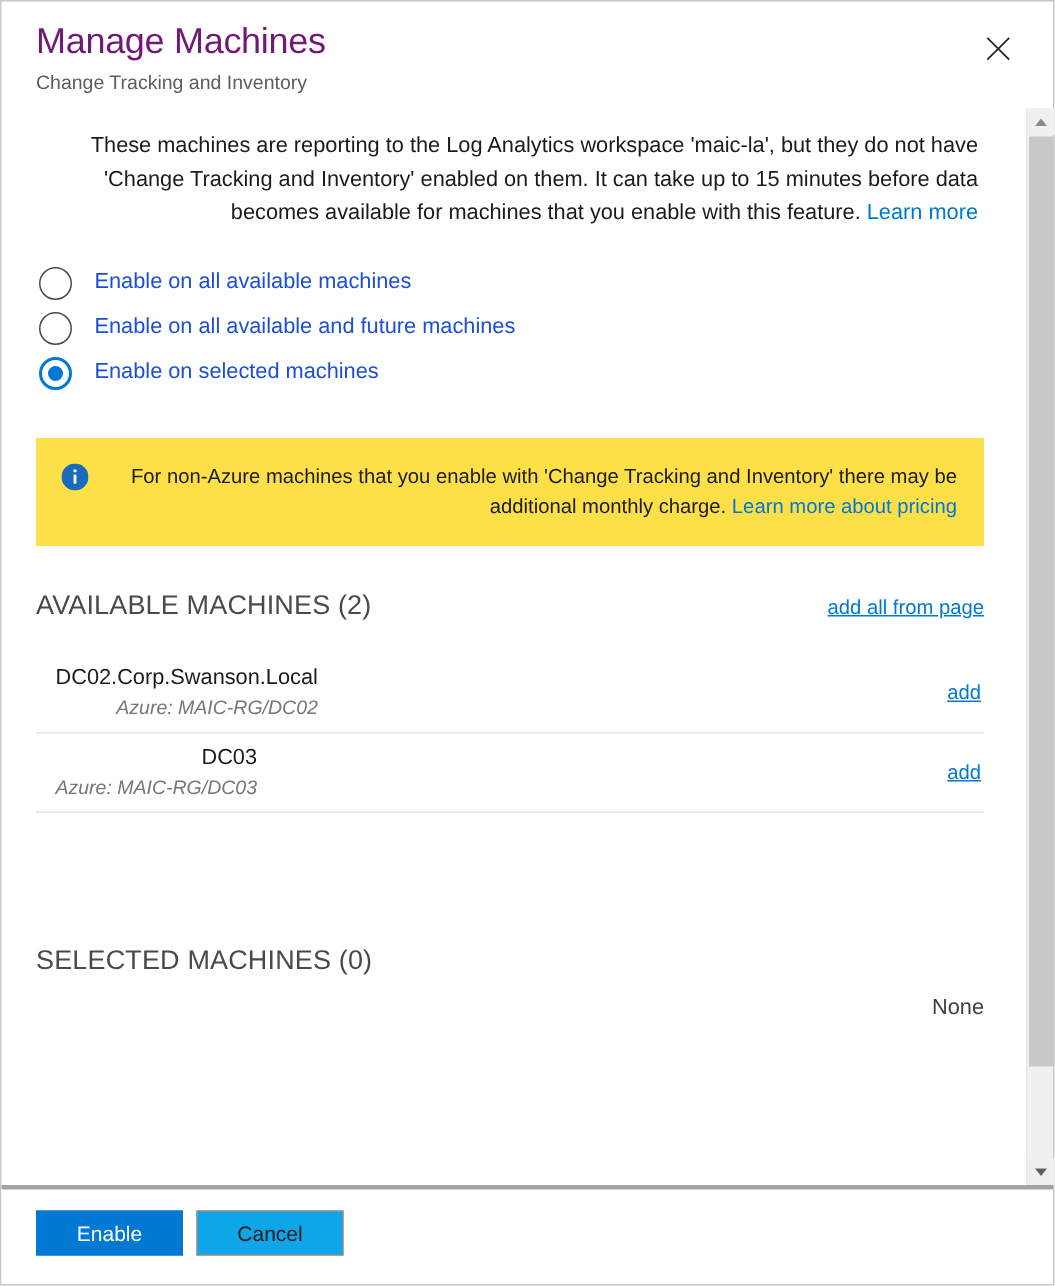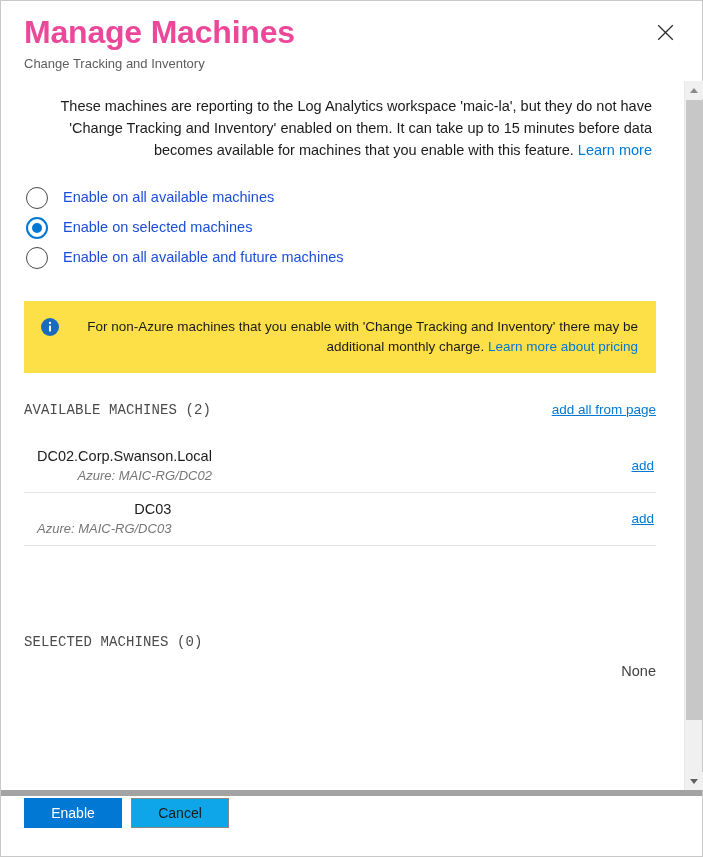--- a/index.html
+++ b/index.html
@@ -26,24 +26,24 @@
     flex-direction: column;
   }
 
   
   .header {
     position: relative;
     padding: 14px 22px 10px 23px;
     flex: 0 0 auto;
   }
   .title {
-    font-size: 32px;
-    font-weight: 700;
+    font-size: 24px;
+    font-weight: 400;
     letter-spacing: -0.2px;
-    color: #ec4899;
+    color: #701a75;
     line-height: 1.12;
     margin: 0;
   }
   .subtitle {
     font-size: 13px;
     color: #5d5d5d;
     margin-top: 5px;
     line-height: 1.2;
   }
   .close-btn {
@@ -152,24 +152,23 @@
   }
 
   
   .section-head {
     display: flex;
     align-items: baseline;
     justify-content: space-between;
     margin-top: 29px;
   }
   .section-title {
-    font-size: 14px;
+    font-size: 18px;
     color: #4a4a4a;
     letter-spacing: 0.1px;
-    font-family: Liberation Mono, monospace;
   }
   .section-action {
     font-size: 13.5px;
   }
 
   .machine-list { margin-top: 22px; }
   .machine-row {
     display: flex;
     align-items: center;
     justify-content: space-between;
@@ -236,22 +235,22 @@
   .arrow-down {
     width: 0; height: 0;
     border-left: 4.5px solid transparent;
     border-right: 4.5px solid transparent;
     border-top: 5px solid #606060;
   }
 
   
   .footer {
     flex: 0 0 auto;
-    border-top: 6px solid #a3a3a3;
-    padding: 2px 0 0 23px;
+    border-top: 3px solid #a3a3a3;
+    padding: 14px 0 0 23px;
     height: 66px;
     background: #ffffff;
     display: flex;
     align-items: flex-start;
   }
   .btn {
     font-family: "Liberation Sans", sans-serif;
     font-size: 14px;
     height: 30px;
     min-width: 98px;
@@ -293,26 +292,26 @@
         <span>These machines are reporting to the Log Analytics workspace 'maic-la', but they do not have 'Change Tracking and Inventory' enabled on them. It can take up to 15 minutes before data becomes available for machines that you enable with this feature.</span>
         <a class="link">Learn more</a>
       </div>
 
       <div class="radio-group">
         <div class="radio-row">
           <span class="radio"></span>
           <span class="radio-label">Enable on all available machines</span>
         </div>
         <div class="radio-row">
+          <span class="radio"></span>
+          <span class="radio-label">Enable on all available and future machines</span>
+        </div>
+        <div class="radio-row">
           <span class="radio checked"></span>
           <span class="radio-label">Enable on selected machines</span>
-        </div>
-        <div class="radio-row">
-          <span class="radio"></span>
-          <span class="radio-label">Enable on all available and future machines</span>
         </div>
       </div>
 
       <div class="info-banner">
         <svg class="info-icon" viewBox="0 0 18 18">
           <circle cx="9" cy="9" r="9" fill="#1a6bbd"></circle>
           <rect x="8.05" y="7.4" width="1.9" height="6.1" rx="0.5" fill="#ffffff"></rect>
           <circle cx="9" cy="4.9" r="1.15" fill="#ffffff"></circle>
         </svg>
         <div class="info-text">

